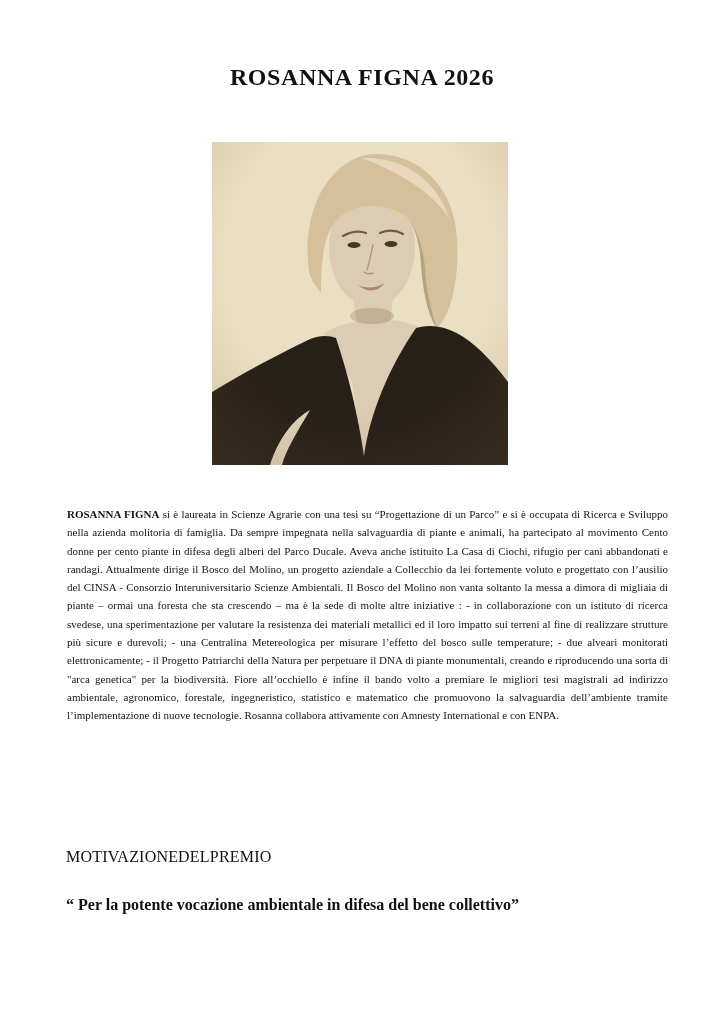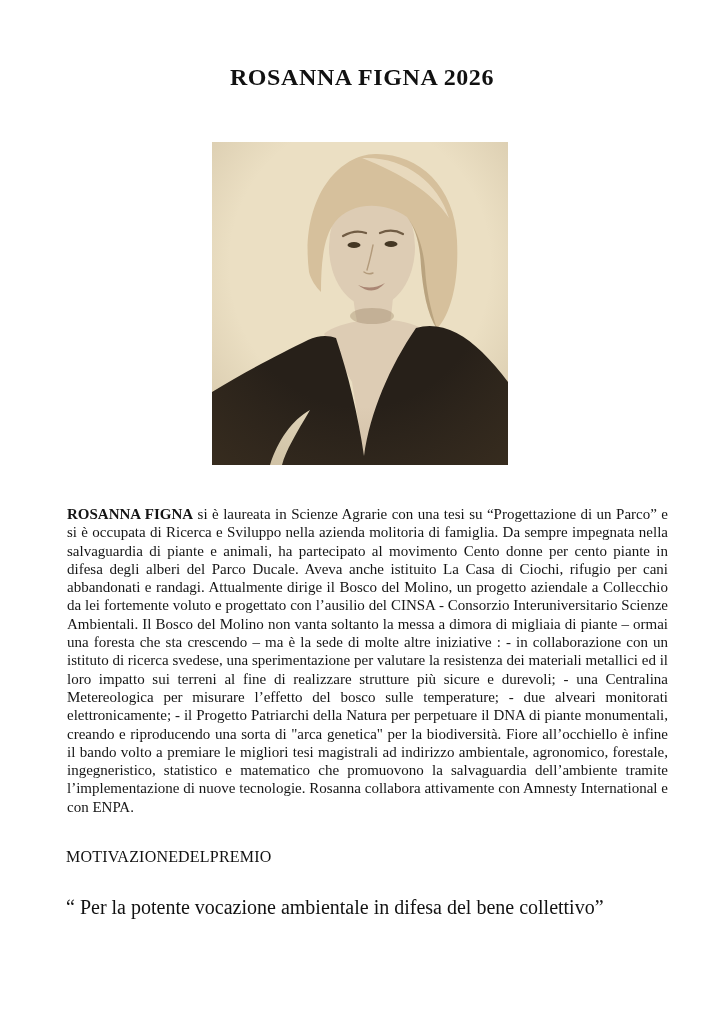--- a/index.html
+++ b/index.html
@@ -26,41 +26,41 @@
     position: absolute;
     left: 212px; top: 142px;
     width: 296px; height: 323px;
   }
   .photo-wrap svg { display: block; }
   .bio {
     position: absolute;
     left: 67px; top: 505px;
     width: 601px;
     margin: 0;
-    font-size: 15px;
+    font-size: 11px;
     line-height: 18.3px;
     text-align: justify;
     color: #151515;
   }
   .bio .lead { font-weight: bold; }
   .motivation-heading {
     position: absolute;
     left: 66px; top: 848px;
     margin: 0;
     font-size: 16px;
     font-weight: normal;
     letter-spacing: 0.2px;
     color: #111111;
   }
   .motivation-quote {
     position: absolute;
     left: 66px; top: 896px;
     margin: 0;
-    font-size: 20px;
-    font-weight: normal;
+    font-size: 16px;
+    font-weight: bold;
     color: #111111;
   }
 </style>
 </head>
 <body>
 
 <div class="page">
 
   <h1 class="title">ROSANNA FIGNA 2026</h1>
 

